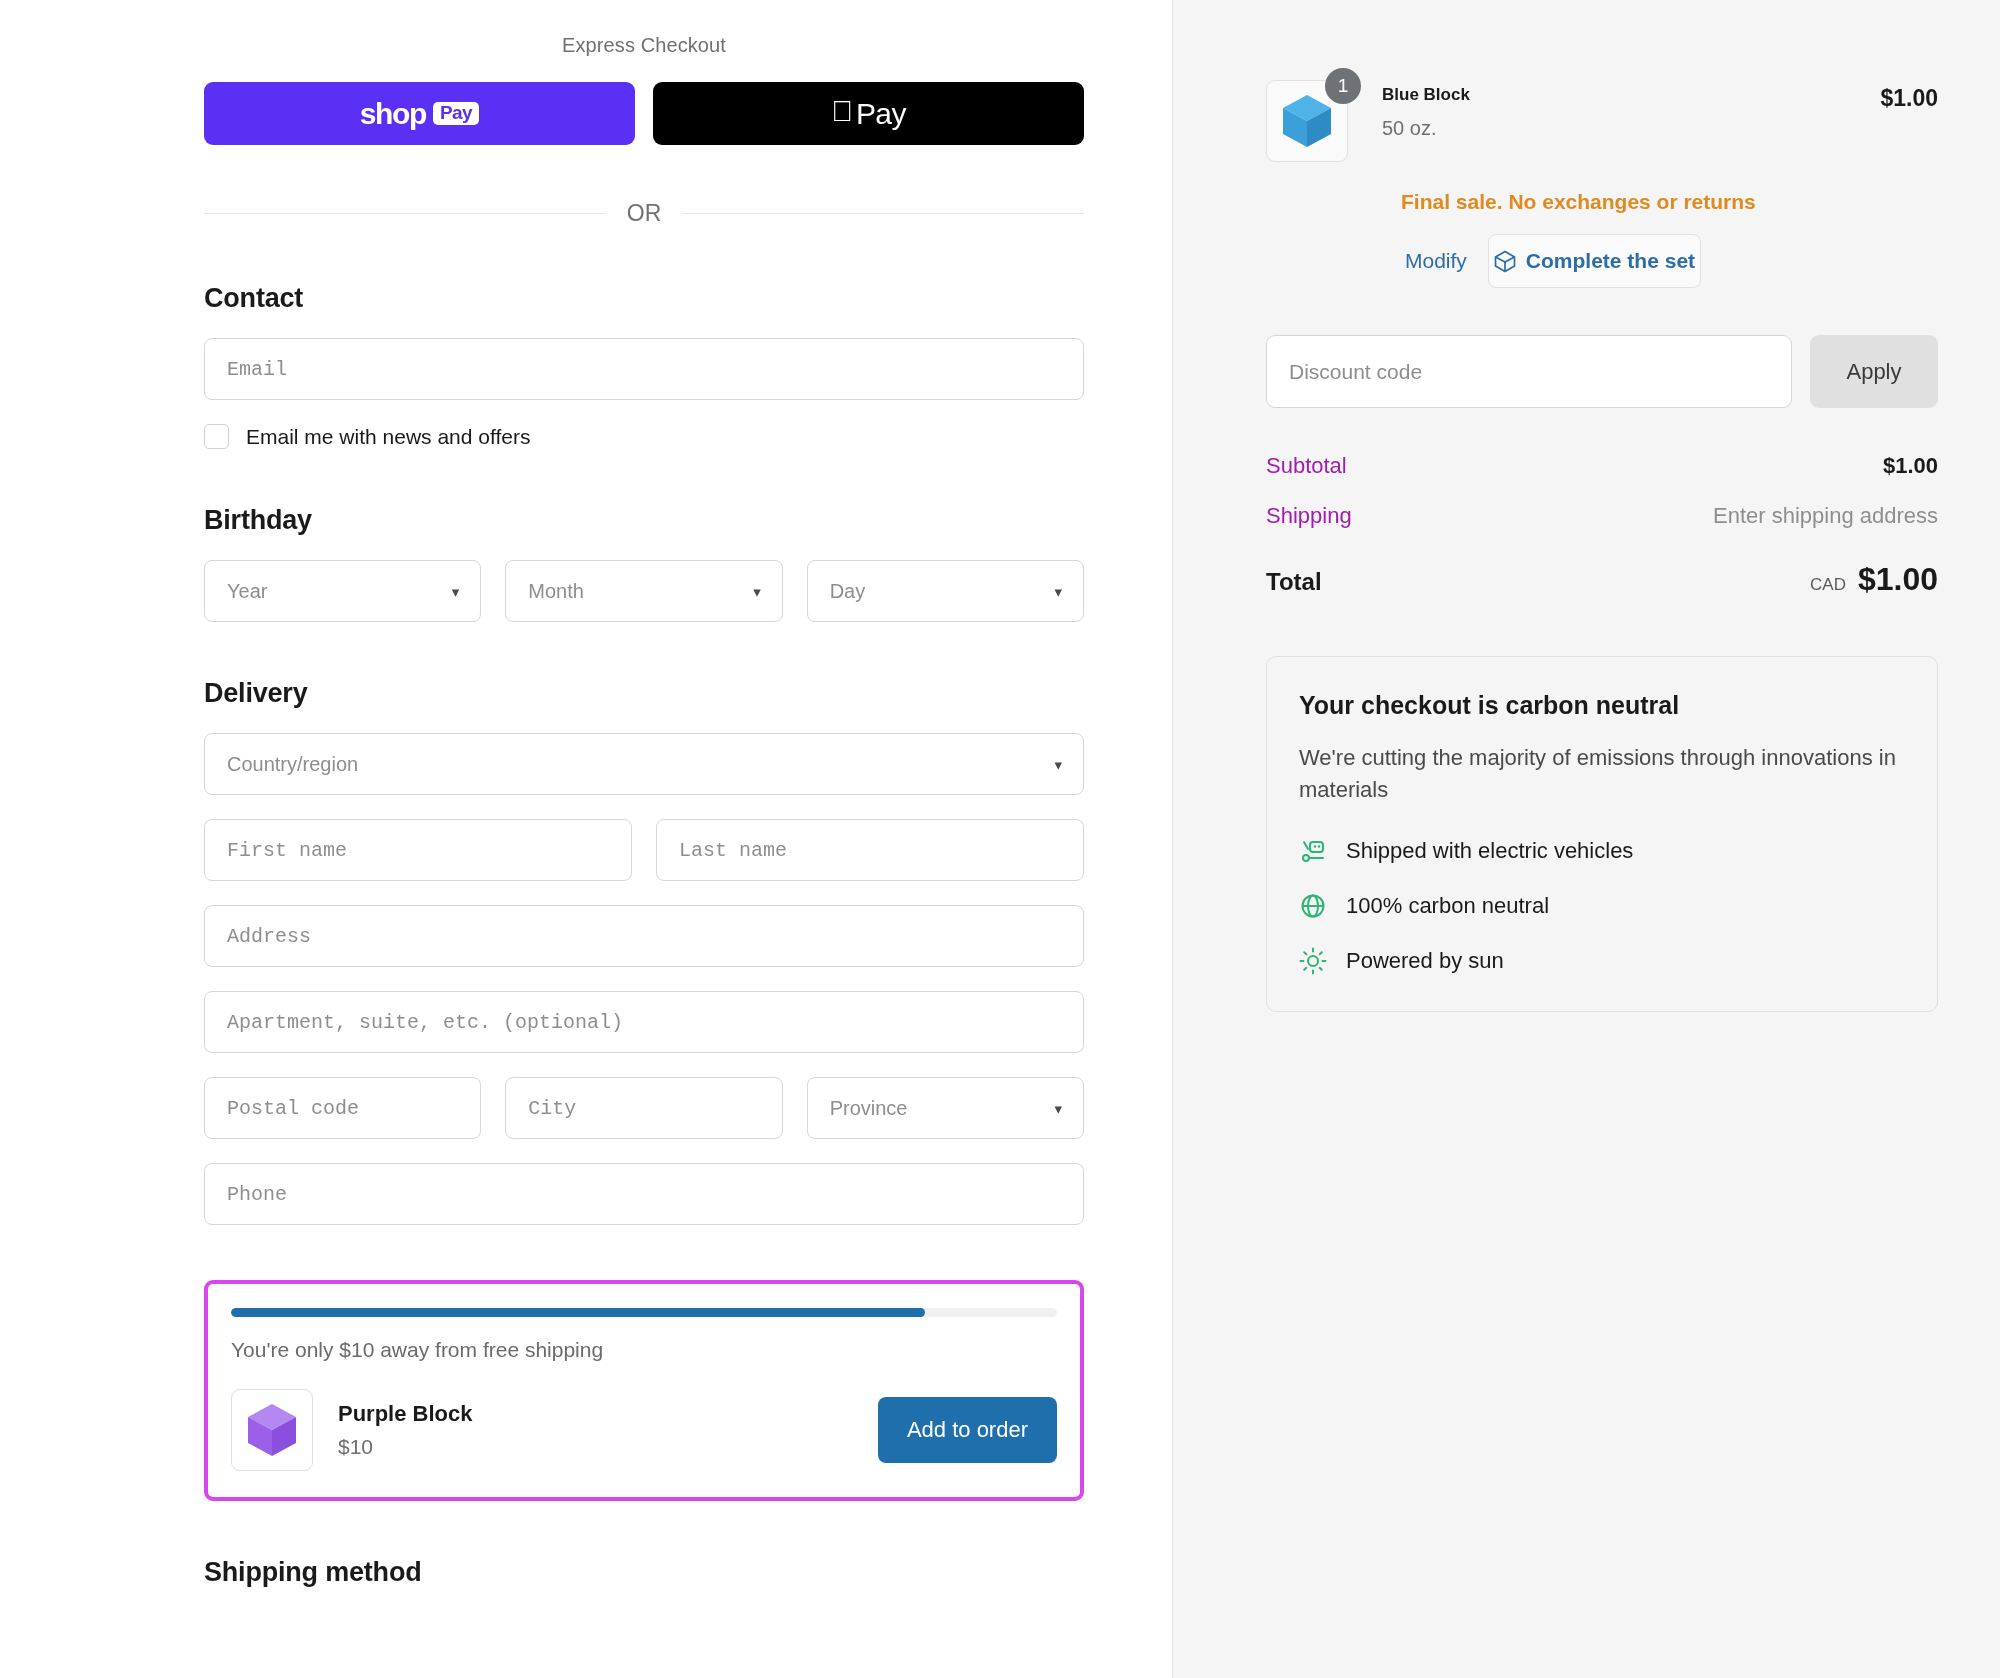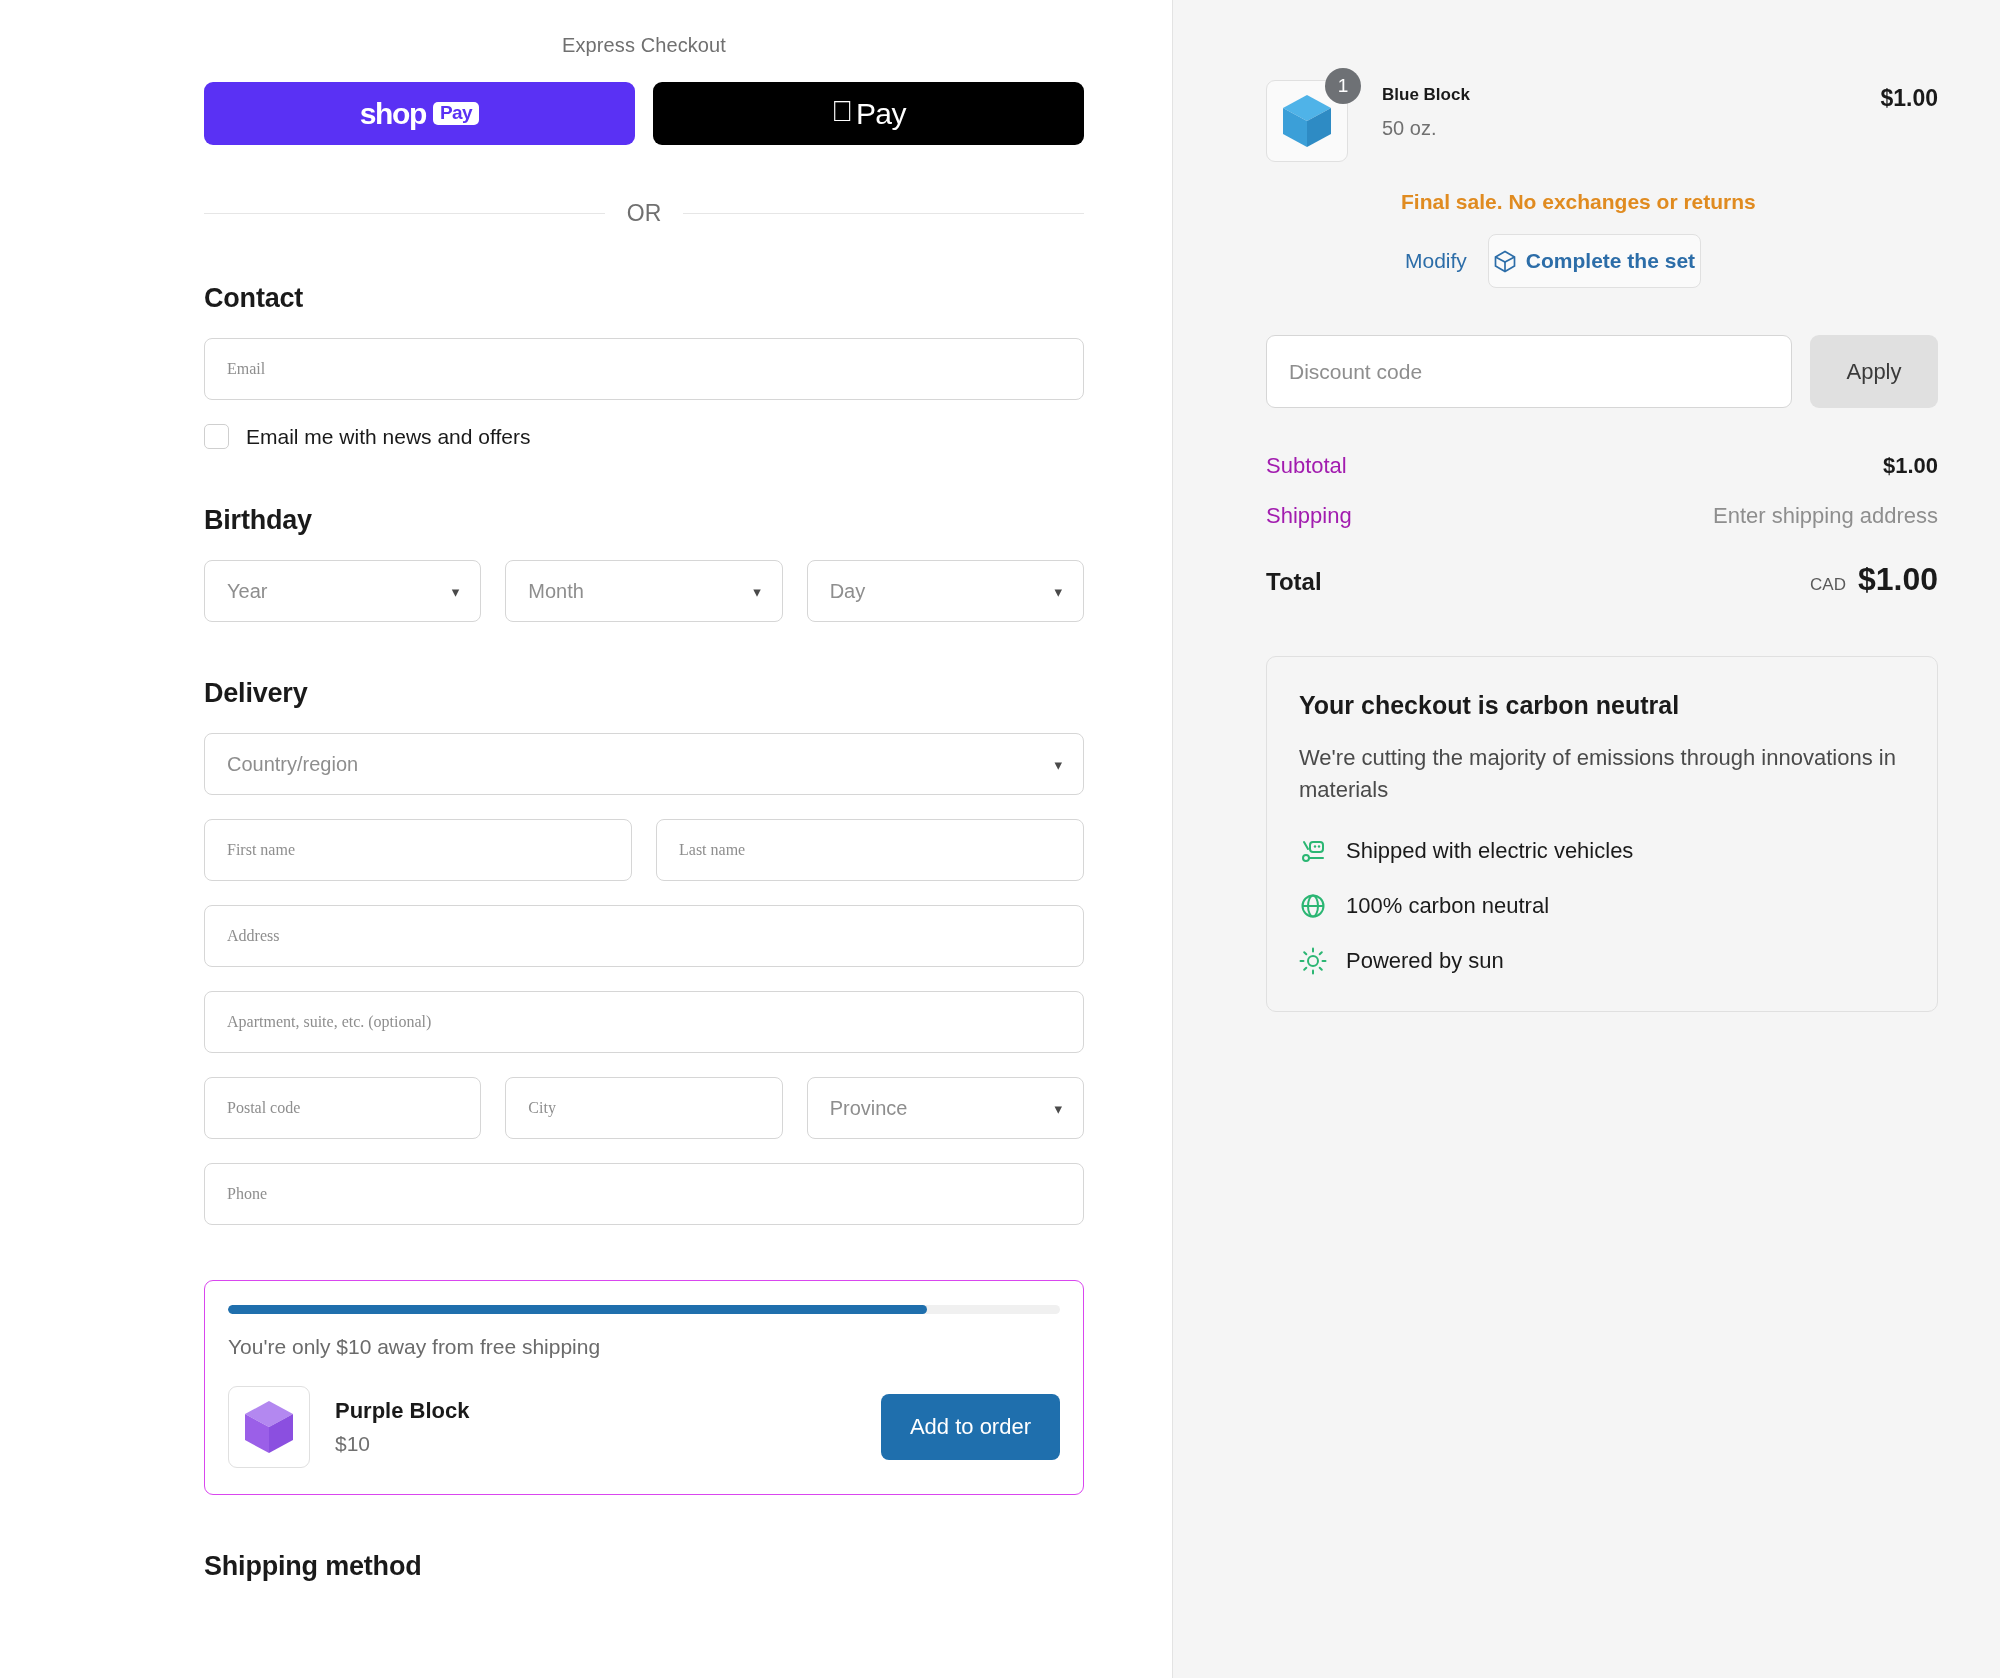--- a/index.html
+++ b/index.html
@@ -101,24 +101,24 @@
     margin-bottom: 24px;
     letter-spacing: -.2px;
   }
 
   .field {
     height: 62px;
     width: 100%;
     border: 1px solid #d6d6d6;
     border-radius: 8px;
     background: #fff;
-    font-size: 16px;
+    font-size: 20px;
     color: #1a1a1a;
     padding: 12px 22px;
-    font-family: Liberation Serif, serif;
+    font-family: Liberation Mono, monospace;
     outline: none;
   }
   .field::placeholder { color: #8e8e8e; }
 
   .select-wrap { position: relative; flex: 1; }
   .select-wrap .chev {
     position: absolute;
     right: 22px; top: 50%;
     transform: translateY(-50%);
     pointer-events: none;
@@ -154,21 +154,21 @@
   }
   .check-label { font-size: 21px; color: #1a1a1a; }
 
   .row3 { display: flex; gap: 24px; margin-bottom: 0; }
   .row2 { display: flex; gap: 24px; }
   .mt24 { margin-top: 24px; }
 
   
   .upsell {
     margin-top: 55px;
-    border: 1px solid #d946ef;
+    border: 4px solid #d946ef;
     border-radius: 9px;
     padding: 24px 23px 26px 23px;
   }
   .progress-track {
     height: 9px;
     background: #f0f0f0;
     border-radius: 5px;
     overflow: hidden;
   }
   .progress-fill {

